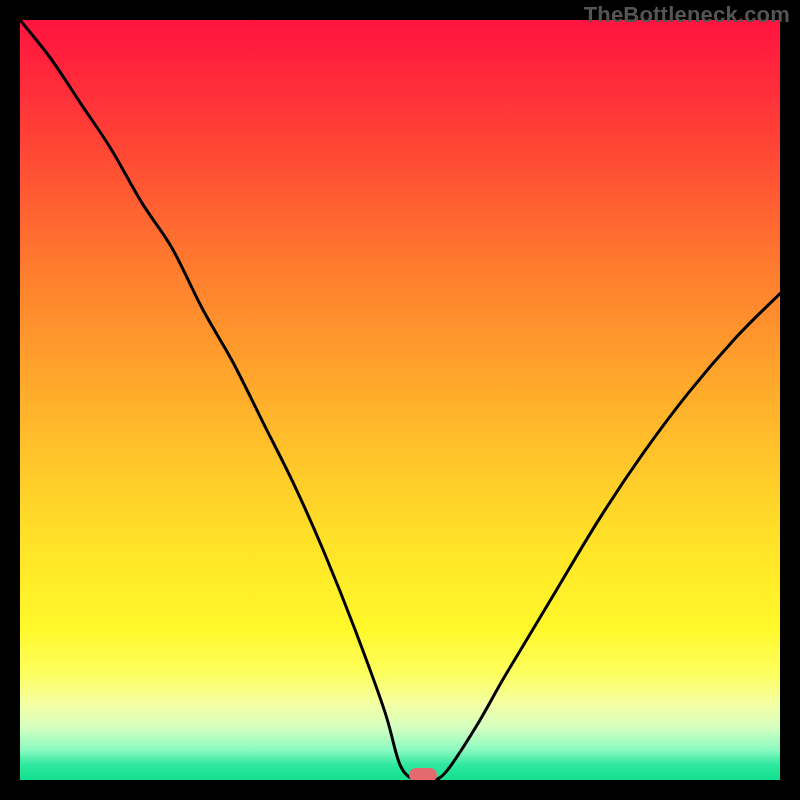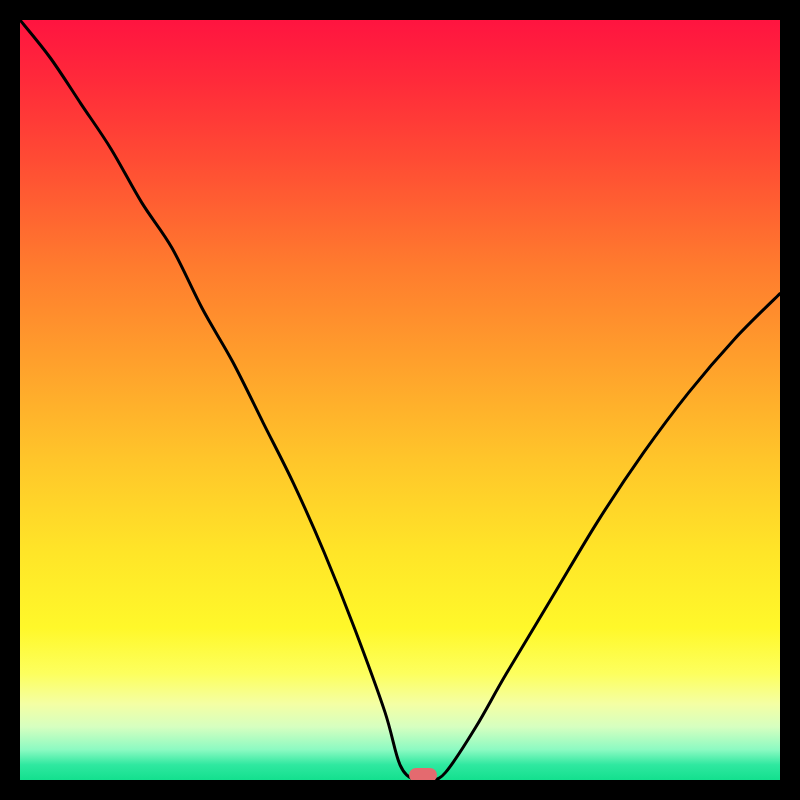--- a/index.html
+++ b/index.html
@@ -74,20 +74,21 @@
     background: #e46a6f;
     transform: translate(-50%, -50%);
     z-index: 20;
   }
 </style>
 </head>
 <body>
 
 <div class="frame">
 
+  <div class="watermark">TheBottleneck.com</div>
 
   <div class="plot-area">
 
     <div class="gradient"></div>
 
     <svg class="curve-svg" viewBox="0 0 760 760" preserveAspectRatio="none">
       <path id="curve-path" fill="none" stroke="#000" stroke-width="3" stroke-linecap="round" stroke-linejoin="round" d="M 0.0 0.0 C 5.1 6.3, 20.3 24.1, 30.4 38.0 C 40.5 51.9, 50.7 68.4, 60.8 83.6 C 70.9 98.8, 81.1 112.7, 91.2 129.2 C 101.3 145.7, 111.5 165.9, 121.6 182.4 C 131.7 198.9, 141.9 210.3, 152.0 228.0 C 162.1 245.7, 172.3 269.8, 182.4 288.8 C 192.5 307.8, 202.7 323.0, 212.8 342.0 C 222.9 361.0, 233.1 382.5, 243.2 402.8 C 253.3 423.1, 263.5 442.1, 273.6 463.6 C 283.7 485.1, 293.9 507.9, 304.0 532.0 C 314.1 556.1, 324.3 581.4, 334.4 608.0 C 344.5 634.6, 357.2 668.8, 364.8 691.6 C 372.4 714.4, 374.9 733.4, 380.0 744.8 C 385.1 756.2, 390.1 757.5, 395.2 760.0 C 400.3 762.5, 405.3 761.3, 410.4 760.0 C 415.5 758.7, 418.0 761.3, 425.6 752.4 C 433.2 743.5, 445.9 723.3, 456.0 706.8 C 466.1 690.3, 473.7 675.1, 486.4 653.6 C 499.1 632.1, 516.8 602.9, 532.0 577.6 C 547.2 552.3, 562.4 525.7, 577.6 501.6 C 592.8 477.5, 608.0 454.7, 623.2 433.2 C 638.4 411.7, 653.6 391.4, 668.8 372.4 C 684.0 353.4, 699.2 335.7, 714.4 319.2 C 729.6 302.7, 752.4 281.2, 760.0 273.6"></path>
     </svg>
 
     <div id="min-marker" class="marker" style="left: 402.8px; top: 755px; background: rgb(228, 106, 111);"></div>

